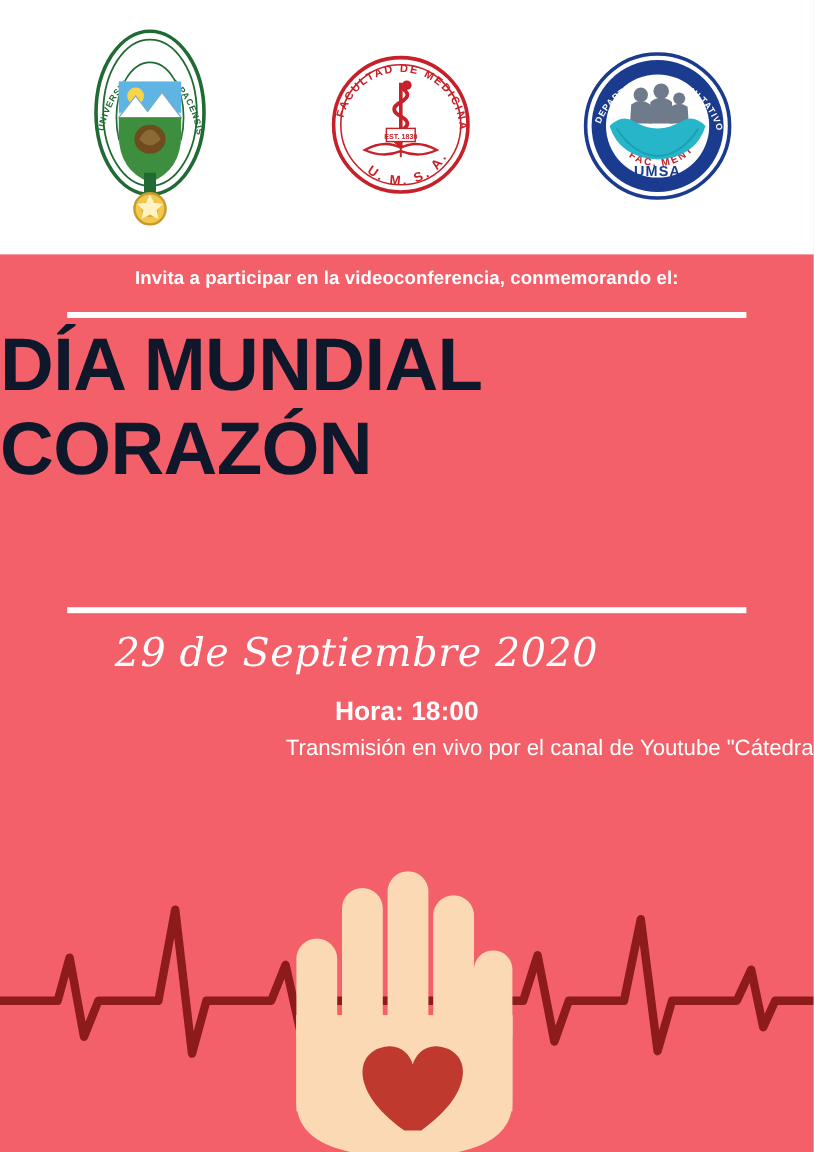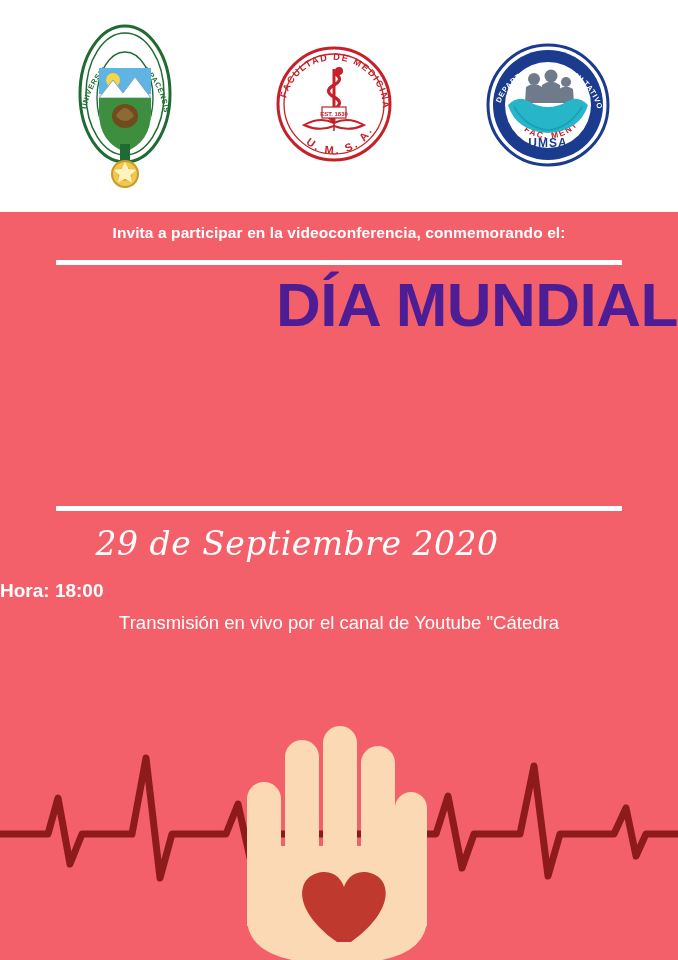--- a/index.html
+++ b/index.html
@@ -82,22 +82,22 @@
     background: #ffffff;
   }
   .rule-top { top: 48px; }
   .rule-bottom { top: 294px; }
 
   .title-block {
     position: absolute;
     top: 58px;
     left: 0;
     width: 678px;
-    text-align: right;
-    color: #4c1d95;
+    text-align: left;
+    color: #0f172a;
   }
   .title-line {
     font-weight: bold;
     line-height: 1.0;
     letter-spacing: -0.5px;
     font-family: "Liberation Sans", sans-serif;
   }
   .title-1 { font-size: 62px; margin-top: 4px; }
   .title-2 { font-size: 62px; margin-top: 8px; }
   .title-3 { font-size: 62px; margin-top: 8px; }
@@ -113,31 +113,32 @@
     font-style: italic;
     font-size: 33px;
     letter-spacing: .5px;
   }
 
   .hour-line {
     position: absolute;
     top: 368px;
     left: 0;
     width: 678px;
+    text-align: center;
     color: #ffffff;
-    font-size: 19px;
+    font-size: 22px;
     font-weight: bold;
   }
 
   .stream-line {
     position: absolute;
     top: 398px;
     left: 0;
     width: 678px;
-    text-align: center;
+    text-align: right;
     color: #ffffff;
     font-size: 18.5px;
     line-height: 1.38;
   }
 
   
   .art {
     position: absolute;
     left: 0;
     bottom: 0;
@@ -258,20 +259,21 @@
 </div>
 
 <div class="poster">
 
   <div class="invite-line">Invita a participar en la videoconferencia, conmemorando el:</div>
 
   <div class="rule rule-top"></div>
 
   <div class="title-block">
     <div class="title-line title-1">DÍA MUNDIAL</div>
+    <div class="title-line title-3">CORAZÓN</div>
   </div>
 
   <div class="rule rule-bottom"></div>
 
   <div class="date-line">29 de Septiembre 2020</div>
   <div class="hour-line">Hora: 18:00</div>
 
   <div class="stream-line">
     <div>Transmisión en vivo por el canal de Youtube "Cátedra</div>
   </div>

